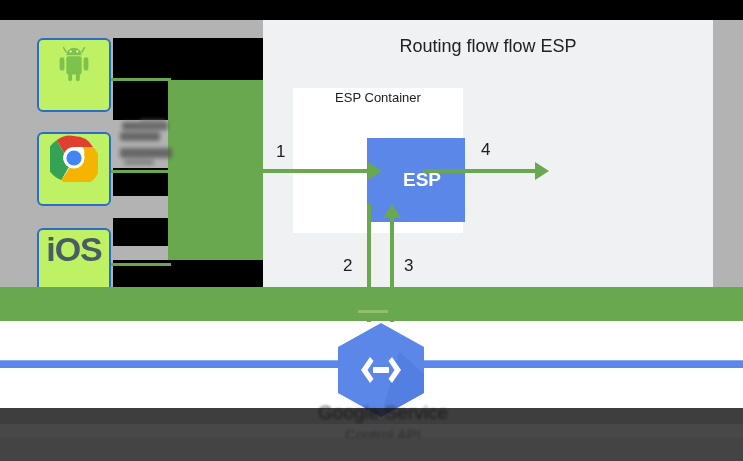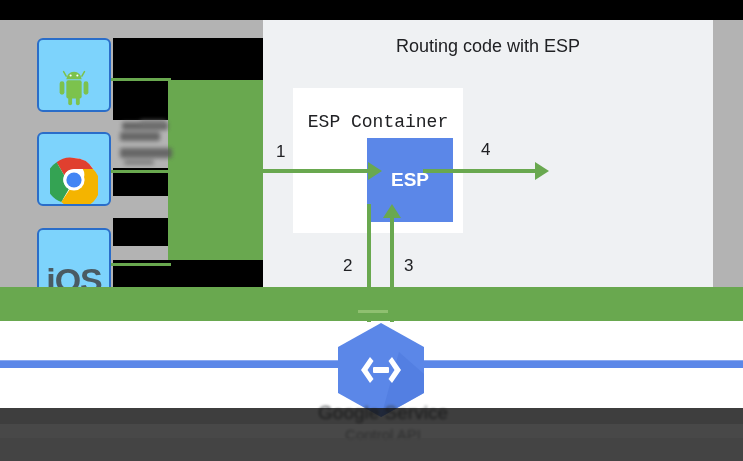--- a/index.html
+++ b/index.html
@@ -30,23 +30,23 @@
   
   .green-band{position:absolute;left:0;top:287px;width:743px;height:34px;background:#69a84f;}
 
   
   .blue-rule{position:absolute;left:0;top:361px;width:743px;height:7px;background:#5b87e8;}
   .blue-rule-hi{position:absolute;left:0;top:360px;width:743px;height:1px;background:#8aa9ef;}
 
   
   .icon-card{
     position:absolute;width:74px;height:74px;
-    background:#7dd3fc;border:2px solid #2a6dc9;border-radius:6px;
+    background:#bef264;border:2px solid #2a6dc9;border-radius:6px;
     box-sizing:border-box;
-    display:flex;align-items:flex-end;justify-content:center;
+    display:flex;align-items:flex-start;justify-content:center;
   }
   #card-android{left:37px;top:38px;}
   #card-chrome {left:37px;top:132px;}
   #card-ios    {left:37px;top:228px;}
 
   .ios-text{
     font-family:"Liberation Sans", sans-serif;
     font-weight:bold;font-size:34px;color:#4a5b63;letter-spacing:-1px;
   }
 
@@ -69,30 +69,30 @@
     position:absolute;left:0;top:16px;width:450px;text-align:center;
     font-size:18px;color:#202124;
   }
 
   .sub-container{
     position:absolute;background:#ffffff;
   }
   #esp-container{left:30px;top:68px;width:170px;height:145px;}
   #your-container{left:243px;top:68px;width:170px;height:145px;}
   .sub-title{
-    position:absolute;left:0;top:24px;width:100%;text-align:center;
-    font-size:18px;color:#202124;font-family:Liberation Mono, monospace;
+    position:absolute;left:0;top:2px;width:100%;text-align:center;
+    font-size:13px;color:#202124;
   }
 
   .blue-box{
     position:absolute;background:#5b87e8;
     display:flex;align-items:center;justify-content:center;
     color:#fff;font-weight:bold;text-align:center;line-height:1.15;
   }
-  #esp-box{left:74px;top:50px;width:86px;height:84px;font-size:19px;}
+  #esp-box{left:74px;top:50px;width:86px;height:84px;font-size:19px;padding-left:12px;}
   #yourcode-box{left:46px;top:43px;width:96px;height:88px;font-size:17px;}
 
   
   .aline{position:absolute;background:#69a84f;}
   .ahead-r{
     position:absolute;width:0;height:0;
     border-top:9px solid transparent;border-bottom:9px solid transparent;
     border-left:14px solid #69a84f;
   }
   .ahead-u{
@@ -176,21 +176,21 @@
   <div class="blur-text">
     <i style="left:2px;top:2px;width:46px;height:8px;"></i>
     <i style="left:20px;top:0px;width:26px;height:5px;background:#6e6e6e;"></i>
     <i style="left:0px;top:12px;width:40px;height:9px;"></i>
     <i style="left:0px;top:28px;width:52px;height:10px;"></i>
     <i style="left:4px;top:40px;width:30px;height:5px;background:#777;"></i>
   </div>
 
   <div class="diagram">
 
-    <div class="diagram-title">Routing code with ESP</div>
+    <div class="diagram-title">Routing flow flow ESP</div>
 
     <div class="sub-container" id="esp-container">
       <div class="sub-title">ESP Container</div>
       <div class="blue-box" id="esp-box">ESP</div>
     </div>
 
 
     <div class="aline" style="left:-5px;top:149px;width:114px;height:4px;"></div>
     <div class="ahead-r" style="left:105px;top:142px;"></div>
     <div class="step-num" style="left:13px;top:122px;">1</div>

